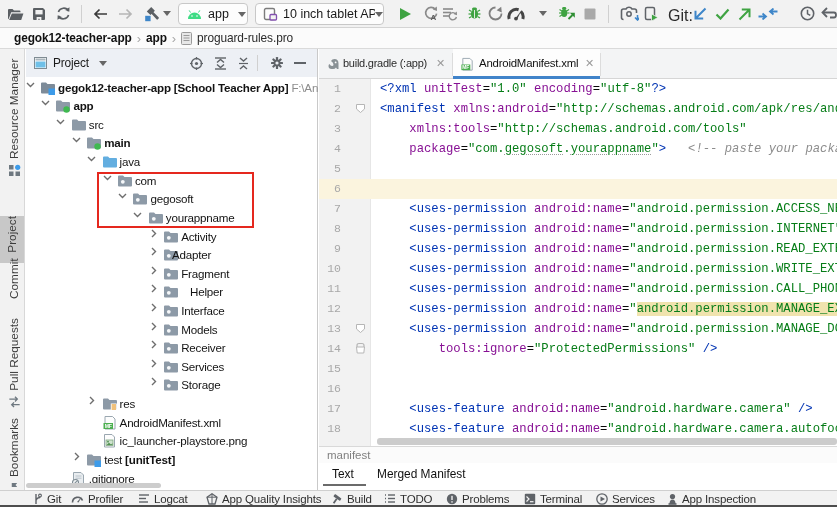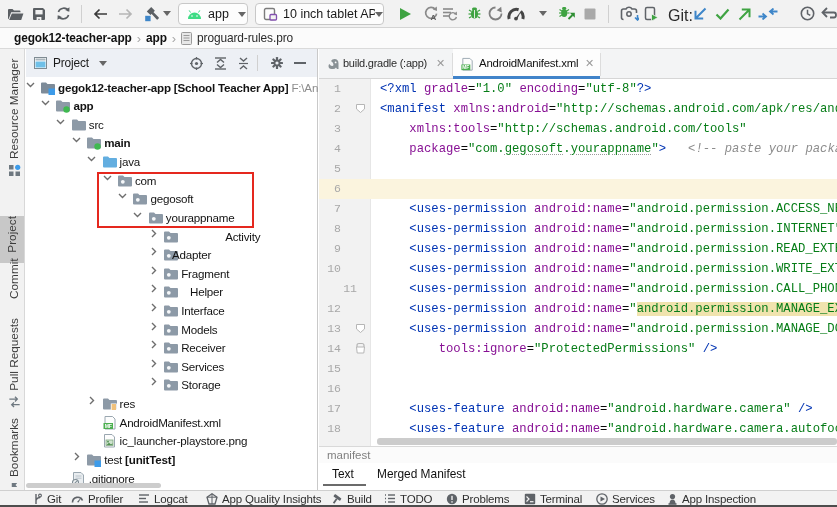--- a/index.html
+++ b/index.html
@@ -481,21 +481,21 @@
       </svg>
       <span style="position:absolute;left:139.8px;">yourappname</span>
     </div>
 <div class="trow" style="left:0;top:177.5px;width:292px;">
       <svg class="tarr" style="left:122.7px" width="9" height="9" viewBox="0 0 9 9">
         <use href="#a-col"></use>
       </svg>
       <svg style="left:137.2px" width="16" height="16" viewBox="0 0 16 16">
         <use href="#f-pkg"></use>
       </svg>
-      <span style="position:absolute;left:155.2px;margin-left:44px;">Activity</span>
+      <span style="position:absolute;left:155.2px;">Activity</span>
     </div>
 <div class="trow" style="left:0;top:196.1px;width:292px;">
       <svg class="tarr" style="left:122.7px" width="9" height="9" viewBox="0 0 9 9">
         <use href="#a-col"></use>
       </svg>
       <svg style="left:137.2px" width="16" height="16" viewBox="0 0 16 16">
         <use href="#f-pkg"></use>
       </svg>
       <span style="position:absolute;left:146px;">Adapter</span>
     </div>
@@ -624,40 +624,40 @@
 <div class="abs" style="left:0;top:30px;width:22px;text-align:right;font:11.5px/20px 'Liberation Mono',monospace;color:#a8a8a8;">1</div>
 <div class="abs" style="left:0;top:50px;width:22px;text-align:right;font:11.5px/20px 'Liberation Mono',monospace;color:#a8a8a8;">2</div>
 <div class="abs" style="left:0;top:70px;width:22px;text-align:right;font:11.5px/20px 'Liberation Mono',monospace;color:#a8a8a8;">3</div>
 <div class="abs" style="left:0;top:90px;width:22px;text-align:right;font:11.5px/20px 'Liberation Mono',monospace;color:#a8a8a8;">4</div>
 <div class="abs" style="left:0;top:110px;width:22px;text-align:right;font:11.5px/20px 'Liberation Mono',monospace;color:#a8a8a8;">5</div>
 <div class="abs" style="left:0;top:130px;width:22px;text-align:right;font:11.5px/20px 'Liberation Mono',monospace;color:#a8a8a8;">6</div>
 <div class="abs" style="left:0;top:150px;width:22px;text-align:right;font:11.5px/20px 'Liberation Mono',monospace;color:#a8a8a8;">7</div>
 <div class="abs" style="left:0;top:170px;width:22px;text-align:right;font:11.5px/20px 'Liberation Mono',monospace;color:#a8a8a8;">8</div>
 <div class="abs" style="left:0;top:190px;width:22px;text-align:right;font:11.5px/20px 'Liberation Mono',monospace;color:#a8a8a8;">9</div>
 <div class="abs" style="left:0;top:210px;width:22px;text-align:right;font:11.5px/20px 'Liberation Mono',monospace;color:#a8a8a8;">10</div>
-<div class="abs" style="left:16px;top:230px;width:22px;text-align:right;font:11.5px/20px 'Liberation Mono',monospace;color:#a8a8a8;">11</div>
+<div class="abs" style="left:0;top:230px;width:22px;text-align:right;font:11.5px/20px 'Liberation Mono',monospace;color:#a8a8a8;">11</div>
 <div class="abs" style="left:0;top:250px;width:22px;text-align:right;font:11.5px/20px 'Liberation Mono',monospace;color:#a8a8a8;">12</div>
 <div class="abs" style="left:0;top:270px;width:22px;text-align:right;font:11.5px/20px 'Liberation Mono',monospace;color:#a8a8a8;">13</div>
 <div class="abs" style="left:0;top:290px;width:22px;text-align:right;font:11.5px/20px 'Liberation Mono',monospace;color:#a8a8a8;">14</div>
 <div class="abs" style="left:0;top:310px;width:22px;text-align:right;font:11.5px/20px 'Liberation Mono',monospace;color:#a8a8a8;">15</div>
 <div class="abs" style="left:0;top:330px;width:22px;text-align:right;font:11.5px/20px 'Liberation Mono',monospace;color:#a8a8a8;">16</div>
 <div class="abs" style="left:0;top:350px;width:22px;text-align:right;font:11.5px/20px 'Liberation Mono',monospace;color:#a8a8a8;">17</div>
 <div class="abs" style="left:0;top:370px;width:22px;text-align:right;font:11.5px/20px 'Liberation Mono',monospace;color:#a8a8a8;">18</div>
 <svg class="abs" style="left:36px;top:54px" width="11" height="11" viewBox="0 0 11 11">
       <path d="M1.5 1.5 L9.5 1.5 L9.5 6 L5.5 9.5 L1.5 6 Z" fill="#fff" stroke="#b6b6b6"></path>
     </svg>
 <svg class="abs" style="left:36px;top:274px" width="11" height="11" viewBox="0 0 11 11">
       <path d="M1.5 1.5 L9.5 1.5 L9.5 6 L5.5 9.5 L1.5 6 Z" fill="#fff" stroke="#b6b6b6"></path>
     </svg>
 <svg class="abs" style="left:36px;top:293px" width="11" height="12" viewBox="0 0 11 12">
       <path d="M2 5 L2 3.5 Q2 1.5 4 1.5 L7 1.5 Q9 1.5 9 3.5 L9 5" fill="none" stroke="#b6b6b6" stroke-width="1.2"></path>
       <path d="M1.5 5 L9.5 5 L8.8 11 L2.2 11 Z" fill="#fff" stroke="#b6b6b6"></path>
     </svg>
 <div class="abs" style="left:61px;top:30px;width:457px;height:367px;overflow:hidden;">
-<div class="cl" style="top:0px;"><span class="t">&lt;?xml</span> <span class="a">gradle</span>=<span class="s">"1.0"</span> <span class="a">encoding</span>=<span class="s">"utf-8"</span><span class="t">?&gt;</span></div>
+<div class="cl" style="top:0px;"><span class="t">&lt;?xml</span> <span class="a">unitTest</span>=<span class="s">"1.0"</span> <span class="a">encoding</span>=<span class="s">"utf-8"</span><span class="t">?&gt;</span></div>
 <div class="cl" style="top:20px;"><span class="t">&lt;manifest</span> <span class="a">xmlns:android</span>=<span class="s">"http://schemas.android.com/apk/res/android"</span></div>
 <div class="cl" style="top:40px;">    <span class="a">xmlns:tools</span>=<span class="s">"http://schemas.android.com/tools"</span></div>
 <div class="cl" style="top:60px;">    <span class="a">package</span>=<span class="s">"com.<u>gegosoft</u>.<u>yourappname</u>"</span><span class="t">&gt;</span>   <span class="c">&lt;!-- paste your package name --&gt;</span></div>
 <div class="cl" style="top:80px;"></div>
 <div class="cl" style="top:100px;"></div>
 <div class="cl" style="top:120px;">    <span class="t">&lt;uses-permission</span> <span class="a">android:name</span>=<span class="s">"android.permission.ACCESS_NETWORK_STATE"</span> </div>
 <div class="cl" style="top:140px;">    <span class="t">&lt;uses-permission</span> <span class="a">android:name</span>=<span class="s">"android.permission.INTERNET"</span> </div>
 <div class="cl" style="top:160px;">    <span class="t">&lt;uses-permission</span> <span class="a">android:name</span>=<span class="s">"android.permission.READ_EXTERNAL_STORAGE"</span> </div>
 <div class="cl" style="top:180px;">    <span class="t">&lt;uses-permission</span> <span class="a">android:name</span>=<span class="s">"android.permission.WRITE_EXTERNAL_STORAGE"</span> </div>
 <div class="cl" style="top:200px;">    <span class="t">&lt;uses-permission</span> <span class="a">android:name</span>=<span class="s">"android.permission.CALL_PHONE"</span> </div>

